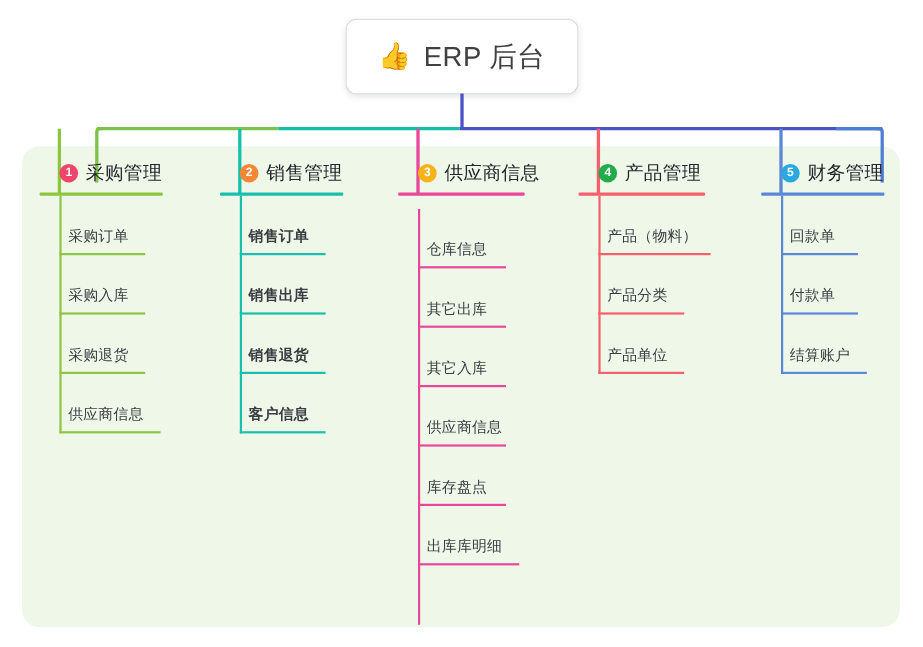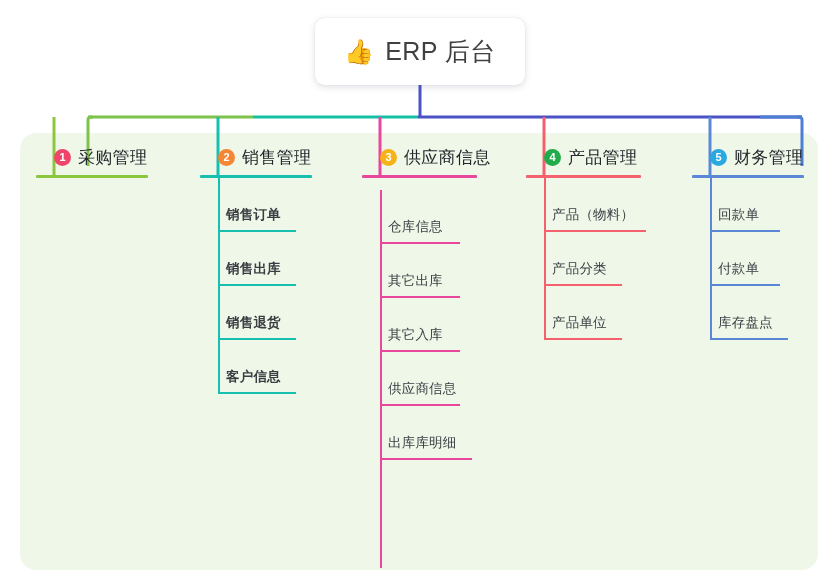--- a/index.html
+++ b/index.html
@@ -161,20 +161,39 @@
     <path d="M 797 117 L 799 117 Q 802 117 802 120 L 802 166" fill="none" stroke="#4f7fd4" stroke-width="3"></path>
   </svg>
 
 <div id="columns-root">
     <div class="column" style="left: 36px;">
       <div class="col-header">
         <span class="badge" style="background: rgb(240, 69, 106);">1</span>
         <span class="col-title">采购管理</span>
       </div>
       <div class="col-underline" style="width: 112px; background: rgb(140, 198, 63);"></div>
+      <div class="items" style="height: 216px;">
+        <div class="spine" style="background: rgb(140, 198, 63); height: 216px;"></div>
+        <div class="item">
+          <span class="item-label">采购订单</span>
+          <div class="item-underline" style="width: 78px; background: rgb(140, 198, 63);"></div>
+        </div>
+        <div class="item">
+          <span class="item-label">采购入库</span>
+          <div class="item-underline" style="width: 78px; background: rgb(140, 198, 63);"></div>
+        </div>
+        <div class="item">
+          <span class="item-label">采购退货</span>
+          <div class="item-underline" style="width: 78px; background: rgb(140, 198, 63);"></div>
+        </div>
+        <div class="item">
+          <span class="item-label">供应商信息</span>
+          <div class="item-underline" style="width: 92px; background: rgb(140, 198, 63);"></div>
+        </div>
+      </div>
     </div>
     <div class="column" style="left: 200px;">
       <div class="col-header">
         <span class="badge" style="background: rgb(245, 134, 52);">2</span>
         <span class="col-title">销售管理</span>
       </div>
       <div class="col-underline" style="width: 112px; background: rgb(23, 192, 174);"></div>
       <div class="items" style="height: 216px; font-weight: bold;">
         <div class="spine" style="background: rgb(23, 192, 174); height: 216px;"></div>
         <div class="item">
@@ -213,20 +232,24 @@
         </div>
         <div class="item">
           <span class="item-label">其它入库</span>
           <div class="item-underline" style="width: 80px; background: rgb(232, 71, 156);"></div>
         </div>
         <div class="item">
           <span class="item-label">供应商信息</span>
           <div class="item-underline" style="width: 80px; background: rgb(232, 71, 156);"></div>
         </div>
         <div class="item">
+          <span class="item-label">库存盘点</span>
+          <div class="item-underline" style="width: 80px; background: rgb(232, 71, 156);"></div>
+        </div>
+        <div class="item">
           <span class="item-label">出库库明细</span>
           <div class="item-underline" style="width: 92px; background: rgb(232, 71, 156);"></div>
         </div>
       </div>
     </div>
     <div class="column" style="left: 526px;">
       <div class="col-header">
         <span class="badge" style="background: rgb(34, 171, 75);">4</span>
         <span class="col-title">产品管理</span>
       </div>
@@ -257,18 +280,18 @@
         <div class="spine" style="background: rgb(91, 136, 214); height: 162px;"></div>
         <div class="item">
           <span class="item-label">回款单</span>
           <div class="item-underline" style="width: 70px; background: rgb(91, 136, 214);"></div>
         </div>
         <div class="item">
           <span class="item-label">付款单</span>
           <div class="item-underline" style="width: 70px; background: rgb(91, 136, 214);"></div>
         </div>
         <div class="item">
-          <span class="item-label">库存盘点</span>
+          <span class="item-label">结算账户</span>
           <div class="item-underline" style="width: 78px; background: rgb(91, 136, 214);"></div>
         </div>
       </div>
     </div>
   </div>
 
 </body></html>

